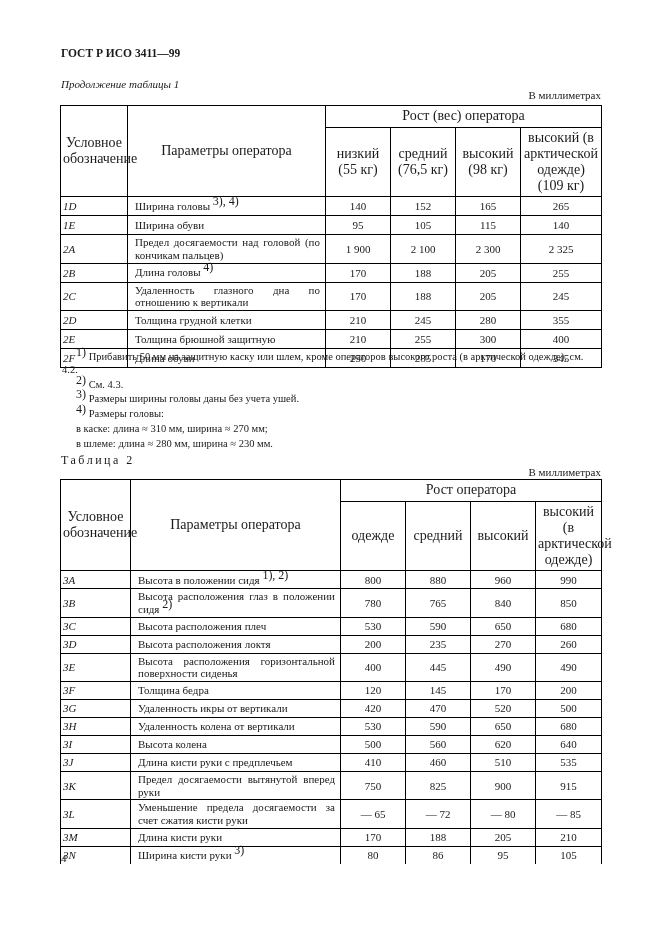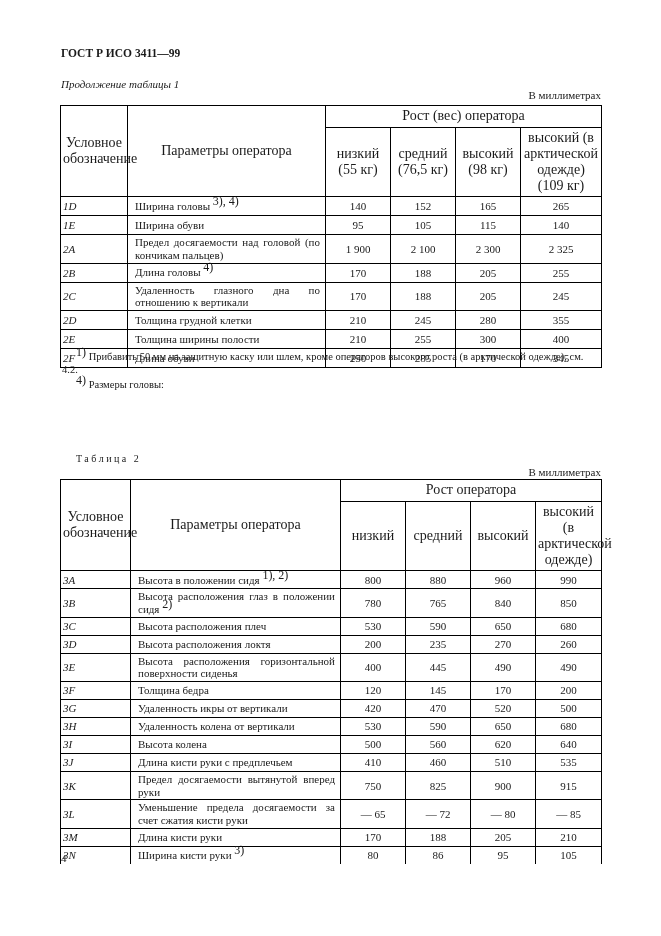--- a/index.html
+++ b/index.html
@@ -24,22 +24,22 @@
     position: absolute; left: 61px; top: 78px;
     font-size: 11px; font-style: italic;
   }
   .units {
     position: absolute; left: 60px; width: 541px;
     font-size: 11px; text-align: right;
   }
   .units-1 { top: 89px; }
   .units-2 { top: 466px; }
   .t2-caption {
-    position: absolute; left: 76px; top: 453px;
-    font-size: 10px; letter-spacing: 2.5px;
+    position: absolute; left: 61px; top: 453px;
+    font-size: 12px; letter-spacing: 2.5px;
   }
   .gost-table {
     position: absolute; left: 60px; width: 541px;
     border-collapse: collapse; table-layout: fixed;
     font-size: 11px;
   }
   .t1 { top: 105px; }
   .t2 { top: 479px; }
   .gost-table th, .gost-table td {
     border: 1px solid #000;
@@ -161,40 +161,44 @@
         <tr>
           <td class="cell-code">2D</td>
           <td class="cell-param">Толщина грудной клетки</td>
           <td class="cell-value">210</td>
           <td class="cell-value">245</td>
           <td class="cell-value">280</td>
           <td class="cell-value">355</td>
         </tr>
         <tr>
           <td class="cell-code">2E</td>
-          <td class="cell-param">Толщина ширины полости</td>
+          <td class="cell-param">Толщина брюшной защитную</td>
           <td class="cell-value">210</td>
           <td class="cell-value">255</td>
           <td class="cell-value">300</td>
           <td class="cell-value">400</td>
         </tr>
         <tr>
           <td class="cell-code">2F</td>
           <td class="cell-param">Длина обуви</td>
           <td class="cell-value">250</td>
           <td class="cell-value">285</td>
           <td class="cell-value">170</td>
           <td class="cell-value">345</td>
         </tr>
       </tbody>
   </table>
 
   <div class="footnotes" id="t1-footnotes">
       <p><sup>1)</sup> Прибавить 50 мм на защитную каску или шлем, кроме операторов высокого роста (в арктической одежде), см. 4.2.</p>
+      <p><sup>2)</sup> См. 4.3.</p>
+      <p><sup>3)</sup> Размеры ширины головы даны без учета ушей.</p>
       <p><sup>4)</sup> Размеры головы:</p>
+      <p>в каске: длина ≈ 310 мм, ширина ≈ 270 мм;</p>
+      <p>в шлеме: длина ≈ 280 мм, ширина ≈ 230 мм.</p>
     </div>
 
   <div class="t2-caption">Таблица 2</div>
   <div class="units units-2">В миллиметрах</div>
 
   <table class="gost-table t2">
     <colgroup>
       <col style="width:70px">
         <col style="width:210px">
       <col style="width:65px">
@@ -202,21 +206,21 @@
         <col style="width:65px">
         <col style="width:66px">
     </colgroup>
     <thead>
       <tr>
         <th rowspan="2">Условное обозначение</th>
         <th rowspan="2">Параметры оператора</th>
         <th colspan="4" class="th-group">Рост оператора</th>
       </tr>
       <tr>
-        <th class="th-col">низкий</th>
+        <th class="th-col">одежде</th>
         <th class="th-col">средний</th>
         <th class="th-col">высокий</th>
         <th class="th-col">высокий (в арктической одежде)</th>
       </tr>
     </thead>
     <tbody id="t2-body">
         <tr>
           <td class="cell-code">3A</td>
           <td class="cell-param">Высота в положении сидя <sup>1), 2)</sup></td>
           <td class="cell-value">800</td>

